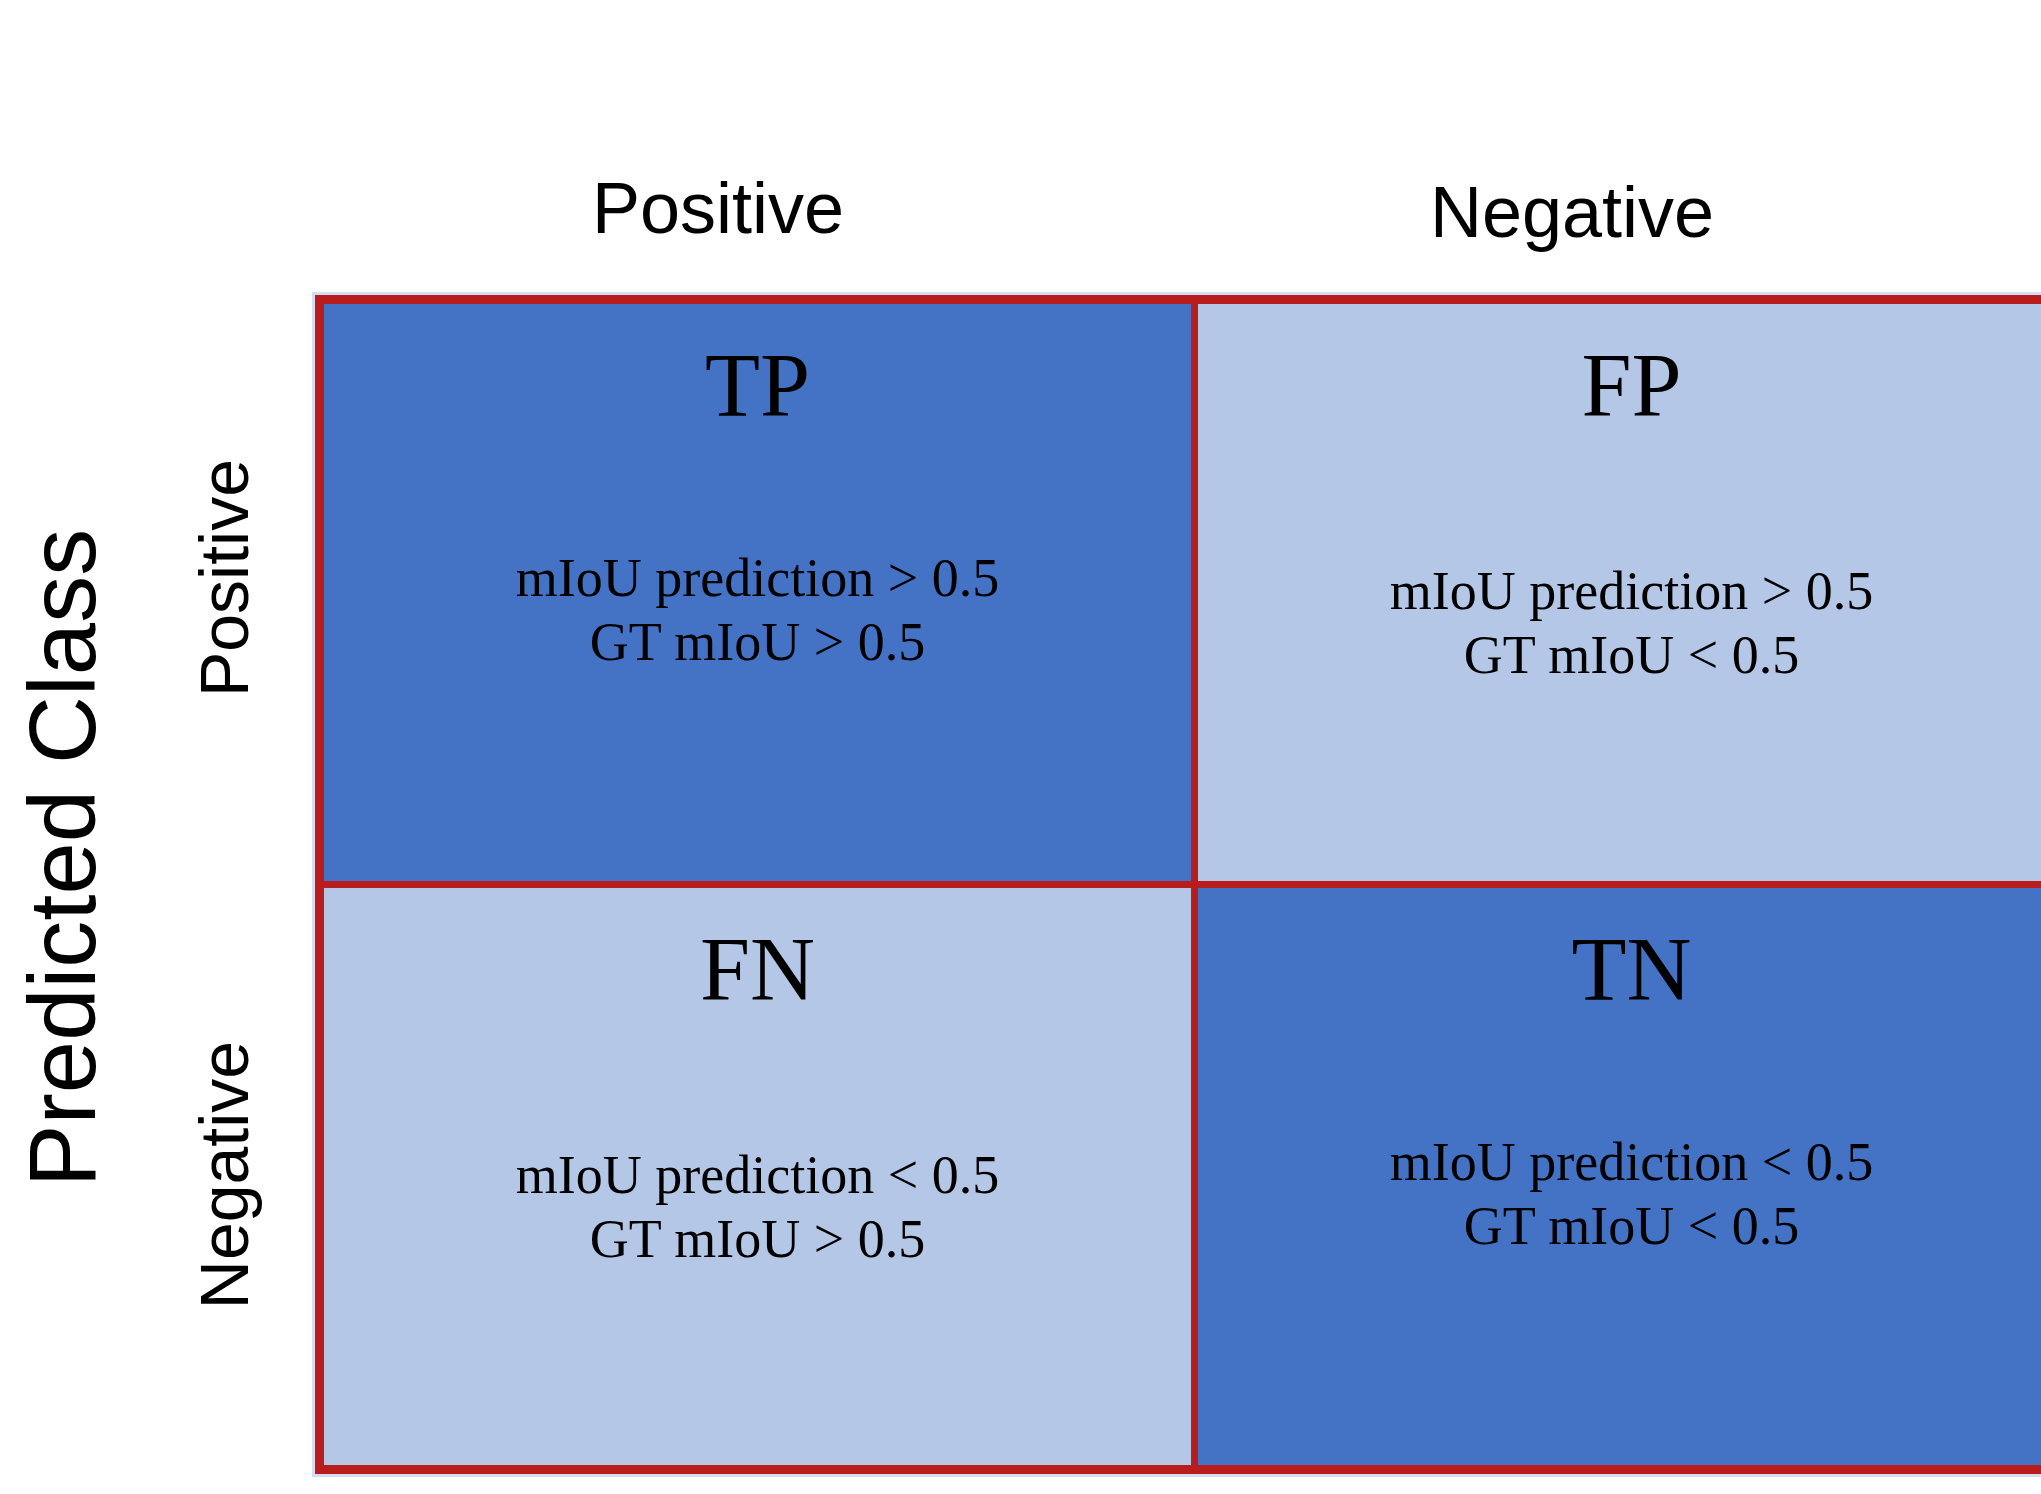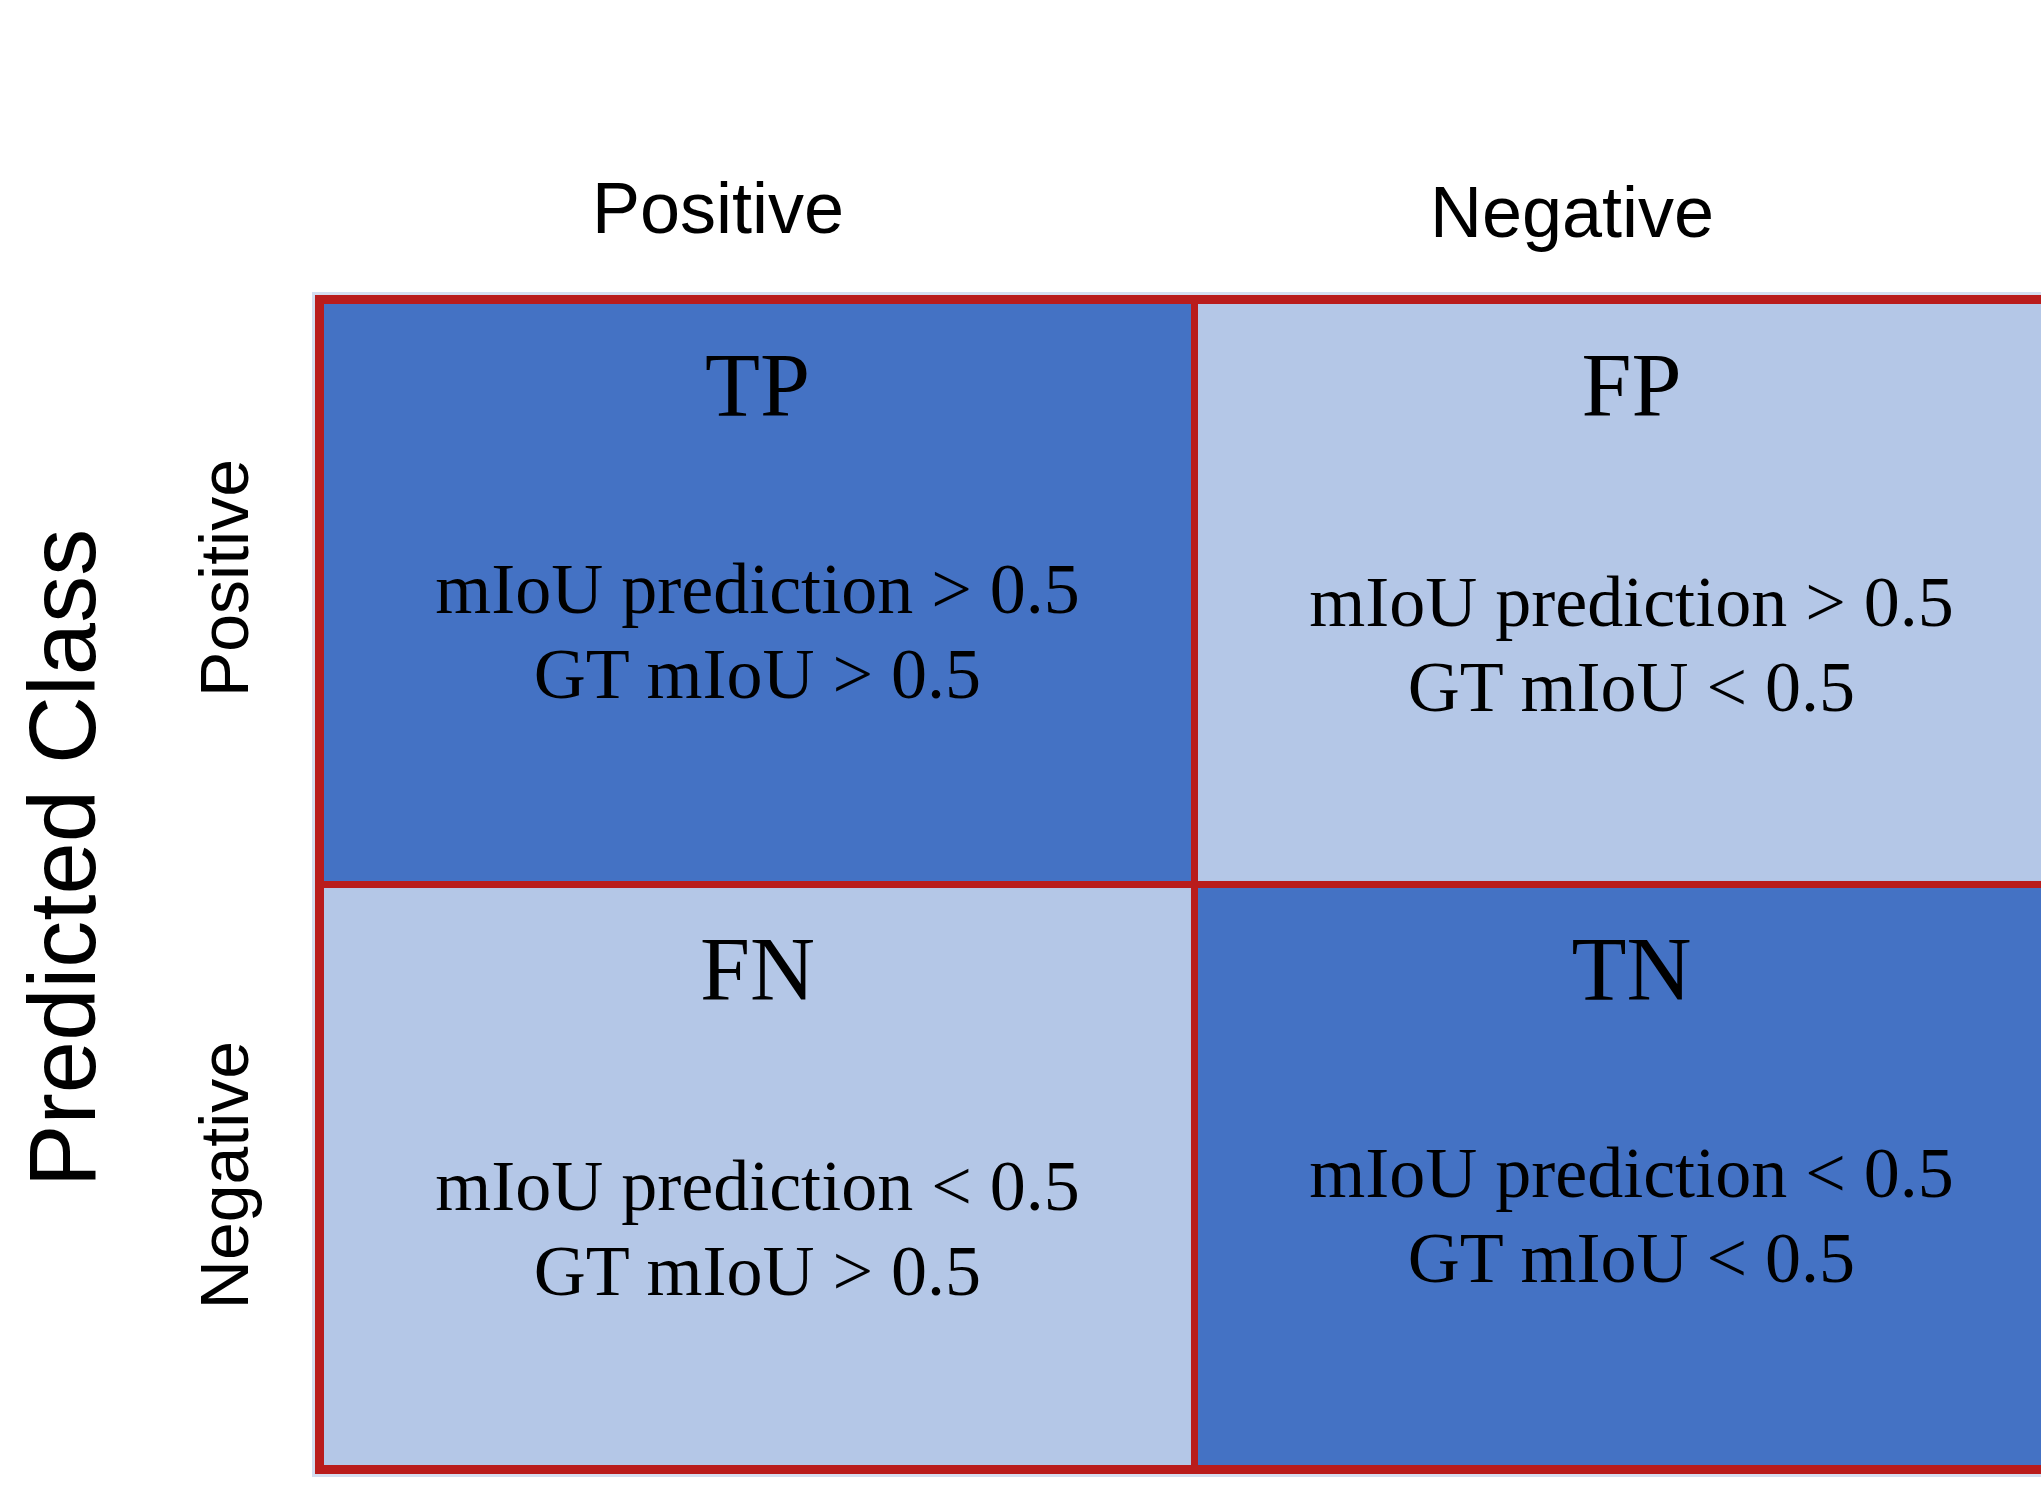--- a/index.html
+++ b/index.html
@@ -84,21 +84,21 @@
   .cell--dark  { background: #4472C4; }
   .cell--light { background: #B4C7E7; gap: 13px; }
 
   .cell-label {
     margin-top: 32px;
     font-size: 90px;
     line-height: 1.1;
   }
   .cell-conditions {
     margin-top: 112px;
-    font-size: 72px;
+    font-size: 54px;
     line-height: 1.18;
     white-space: nowrap;
   }
 </style>
 </head>
 <body>
 
 <div class="canvas">
 
 

